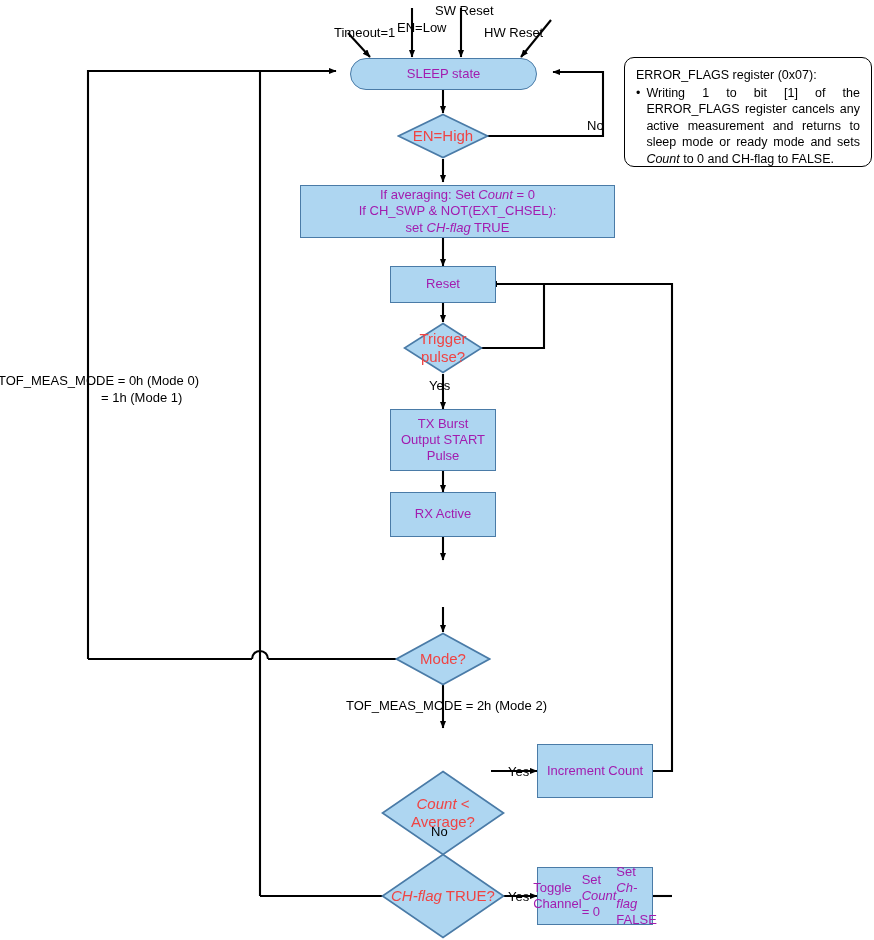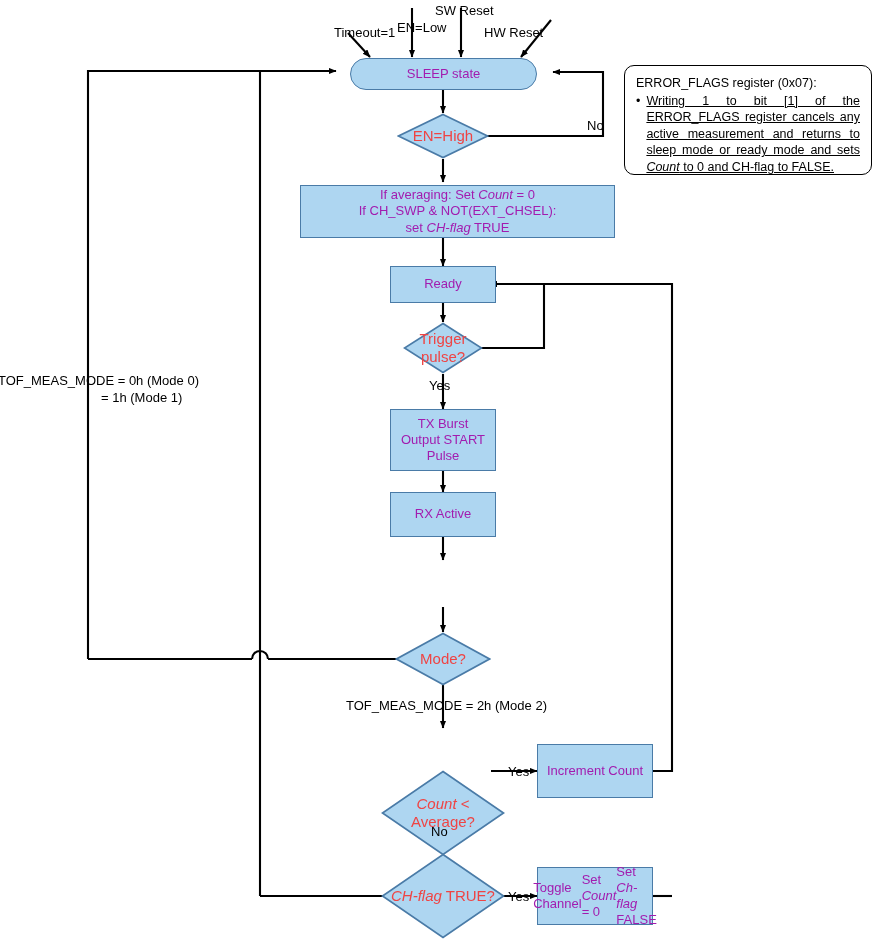--- a/index.html
+++ b/index.html
@@ -56,21 +56,21 @@
     border-radius:10px;
     font-size:12.5px;
     line-height:1.32;
     color:#000000;
     padding:9px 11px 9px 11px;
     z-index:4;
   }
   .note-title{display:block;margin-bottom:1px;}
   .note-bullet{display:flex;gap:6px;}
   .note-bullet .dot{flex:0 0 auto;line-height:1.32;}
-  .note-bullet .txt{flex:1 1 auto;text-align:justify;text-decoration:underline;}
+  .note-bullet .txt{flex:1 1 auto;text-align:justify;}
   i{font-style:italic;}
 </style>
 </head>
 <body>
 
 <div id="canvas">
 
   <svg id="wires" viewBox="0 0 874 940" width="874" height="940" xmlns="http://www.w3.org/2000/svg">
     <defs>
       <marker id="ah" markerWidth="9" markerHeight="9" refX="7.4" refY="3.2" orient="auto" markerUnits="userSpaceOnUse">
@@ -140,21 +140,21 @@
     </svg>
     <div class="diamond-label">EN=High</div>
   </div>
 
   <div class="node proc" style="left:300px;top:185px;width:315px;height:53px;flex-direction:column;">
     <span>If averaging: Set <i>Count</i> = 0</span>
     <span>If CH_SWP &amp; NOT(EXT_CHSEL):</span>
     <span>set <i>CH-flag</i> TRUE</span>
   </div>
 
-  <div class="node proc" style="left:390px;top:266px;width:106px;height:37px;">Ready</div>
+  <div class="node proc" style="left:390px;top:266px;width:106px;height:37px;">Reset</div>
 
   <div class="diamond-wrap" style="left:403px;top:322px;width:80px;height:52px;">
     <svg class="diamond-shape" viewBox="0 0 80 52" preserveAspectRatio="none" xmlns="http://www.w3.org/2000/svg">
       <polygon points="40,1.5 78.5,26 40,50.5 1.5,26" fill="#aed6f1" stroke="#4a7ba7" stroke-width="1.7"></polygon>
     </svg>
     <div class="diamond-label" style="flex-direction:column;">
       <span>Trigger</span>
       <span>pulse?</span>
     </div>
   </div>
@@ -208,21 +208,21 @@
 
   <div class="lbl" style="left:-2px;top:373px;">TOF_MEAS_MODE = 0h (Mode 0)</div>
   <div class="lbl" style="left:101px;top:390px;">= 1h (Mode 1)</div>
 
   <div class="lbl" style="left:346px;top:698px;">TOF_MEAS_MODE = 2h (Mode 2)</div>
 
   <div class="lbl" style="left:508px;top:764px;">Yes</div>
   <div class="lbl" style="left:431px;top:824px;">No</div>
   <div class="lbl" style="left:508px;top:889px;">Yes</div>
 
-  <div class="note" style="left:624px;top:65px;width:248px;height:110px;">
+  <div class="note" style="left:624px;top:57px;width:248px;height:110px;">
     <span class="note-title">ERROR_FLAGS register (0x07):</span>
     <div class="note-bullet">
       <span class="dot">•</span>
       <span class="txt">Writing 1 to bit [1] of the ERROR_FLAGS register cancels any active measurement and returns to sleep mode or ready mode and sets <i>Count</i> to 0 and CH-flag to FALSE.</span>
     </div>
   </div>
 
 </div>
 
 </body></html>

